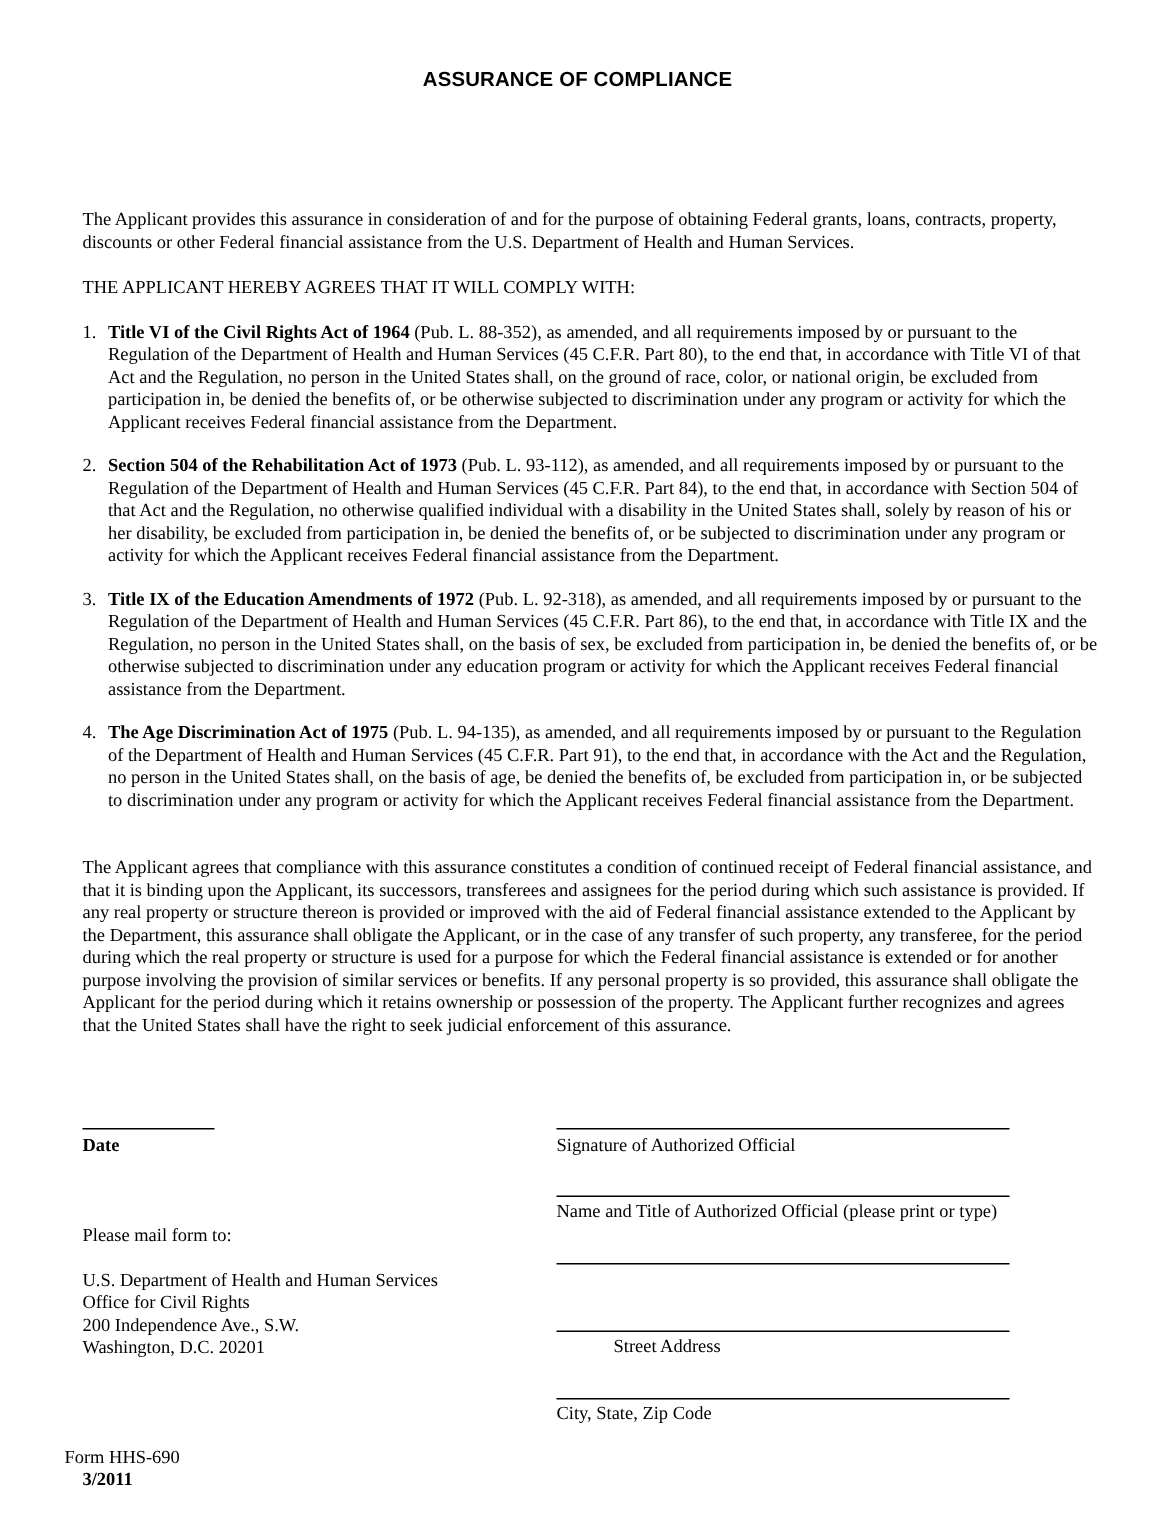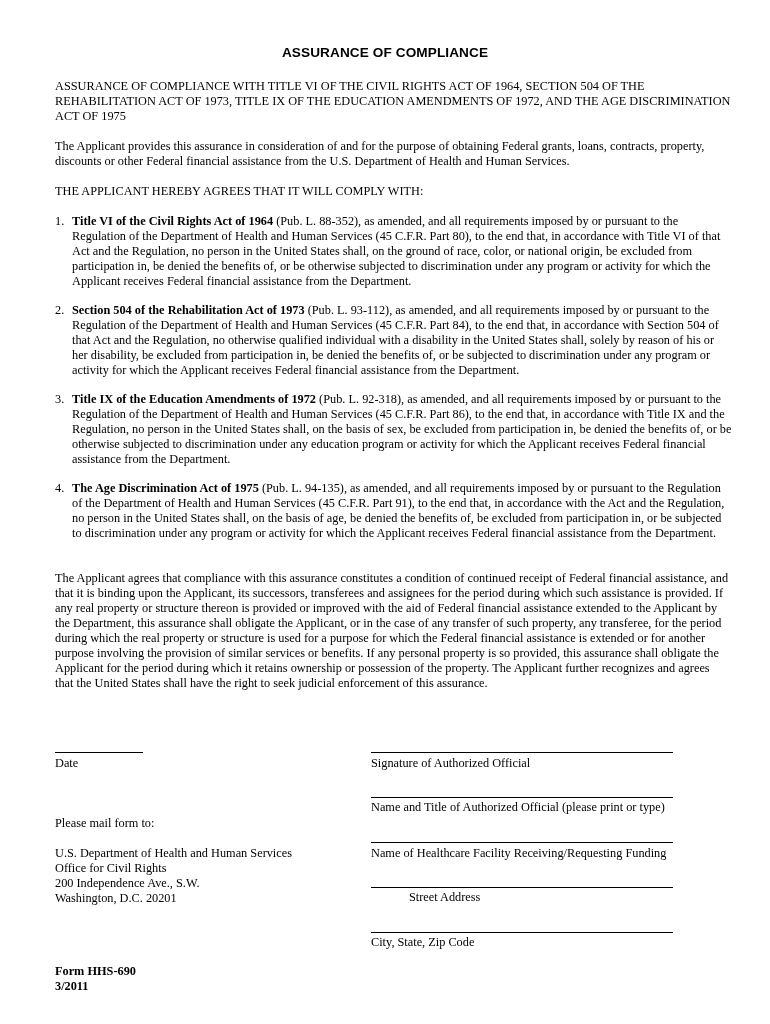--- a/index.html
+++ b/index.html
@@ -17,21 +17,20 @@
   .abs { position: absolute; white-space: nowrap; }
   .field { position: absolute; background: transparent; border: none; outline: none; padding: 0; margin: 0; height: 14px; font-family: "Liberation Serif", serif; font-size: 12px; }
 </style>
 </head>
 <body>
 
 <div class="page">
 
   <div class="title">ASSURANCE OF COMPLIANCE</div>
 
-  <p class="block serif" style="top:79px;">ASSURANCE OF COMPLIANCE WITH TITLE VI OF THE CIVIL RIGHTS ACT OF 1964, SECTION 504 OF THE REHABILITATION ACT OF 1973, TITLE IX OF THE EDUCATION AMENDMENTS OF 1972, AND THE AGE DISCRIMINATION ACT OF 1975</p>
 
   <p class="block serif" style="top:139px;">The Applicant provides this assurance in consideration of and for the purpose of obtaining Federal grants, loans, contracts, property, discounts or other Federal financial assistance from the U.S. Department of Health and Human Services.</p>
 
   <p class="block serif" style="top:184px;">THE APPLICANT HEREBY AGREES THAT IT WILL COMPLY WITH:</p>
 
   <div class="list-item serif" style="top:214px;">
     <span class="num">1.</span>
     <div class="body"><b>Title VI of the Civil Rights Act of 1964</b><span> (Pub. L. 88-352), as amended, and all requirements imposed by or pursuant to the Regulation of the Department of Health and Human Services (45 C.F.R. Part 80), to the end that, in accordance with Title VI of that Act and the Regulation, no person in the United States shall, on the ground of race, color, or national origin, be excluded from participation in, be denied the benefits of, or be otherwise subjected to discrimination under any program or activity for which the Applicant receives Federal financial assistance from the Department.</span></div>
   </div>
 
@@ -48,43 +47,42 @@
   <div class="list-item serif" style="top:481px;">
     <span class="num">4.</span>
     <div class="body"><b>The Age Discrimination Act of 1975</b><span> (Pub. L. 94-135), as amended, and all requirements imposed by or pursuant to the Regulation of the Department of Health and Human Services (45 C.F.R. Part 91), to the end that, in accordance with the Act and the Regulation, no person in the United States shall, on the basis of age, be denied the benefits of, be excluded from participation in, or be subjected to discrimination under any program or activity for which the Applicant receives Federal financial assistance from the Department.</span></div>
   </div>
 
   <p class="block serif" style="top:571px;">The Applicant agrees that compliance with this assurance constitutes a condition of continued receipt of Federal financial assistance, and that it is binding upon the Applicant, its successors, transferees and assignees for the period during which such assistance is provided. If any real property or structure thereon is provided or improved with the aid of Federal financial assistance extended to the Applicant by the Department, this assurance shall obligate the Applicant, or in the case of any transfer of such property, any transferee, for the period during which the real property or structure is used for a purpose for which the Federal financial assistance is extended or for another purpose involving the provision of similar services or benefits. If any personal property is so provided, this assurance shall obligate the Applicant for the period during which it retains ownership or possession of the property. The Applicant further recognizes and agrees that the United States shall have the right to seek judicial enforcement of this assurance.</p>
 
 
   <input class="field" style="left: 55px; top: 738px; width: 88px;" type="text" value="">
   <div class="sig-line" style="left:55px; top:752px; width:88px;"></div>
-  <div class="abs serif" style="left:55px; top:756px;">Date</div>
+  <div class="abs serif" style="left:55px; top:756px;font-weight:bold;">Date</div>
 
   <div class="abs serif" style="left:55px; top:816px;">Please mail form to:</div>
 
   <div class="abs serif" style="left:55px; top:846px;">U.S. Department of Health and Human Services</div>
   <div class="abs serif" style="left:55px; top:861px;">Office for Civil Rights</div>
   <div class="abs serif" style="left:55px; top:876px;">200 Independence Ave., S.W.</div>
   <div class="abs serif" style="left:55px; top:891px;">Washington, D.C. 20201</div>
 
-  <div class="abs serif" style="left:55px; top:964px;font-weight:bold;">Form HHS-690</div>
+  <div class="abs serif" style="left:43px; top:964px;">Form HHS-690</div>
   <div class="abs serif" style="left:55px; top:979px;font-weight:bold;">3/2011</div>
 
   <input class="field" style="left: 371px; top: 738px; width: 302px;" type="text" value="">
   <div class="sig-line" style="left:371px; top:752px; width:302px;"></div>
   <div class="abs serif" style="left:371px; top:756px;">Signature of Authorized Official</div>
 
   <input class="field" style="left: 371px; top: 783px; width: 302px;" type="text" value="">
   <div class="sig-line" style="left:371px; top:797px; width:302px;"></div>
   <div class="abs serif" style="left:371px; top:800px;">Name and Title of Authorized Official (please print or type)</div>
 
   <input class="field" style="left: 371px; top: 828px; width: 302px;" type="text" value="">
   <div class="sig-line" style="left:371px; top:842px; width:302px;"></div>
-  <div class="abs serif" style="left:371px; top:846px;">Name of Healthcare Facility Receiving/Requesting Funding</div>
 
   <input class="field" style="left: 371px; top: 873px; width: 302px;" type="text" value="">
   <div class="sig-line" style="left:371px; top:887px; width:302px;"></div>
   <div class="abs serif" style="left:371px; top:890px;margin-left:38px;">Street Address</div>
 
   <input class="field" style="left: 371px; top: 918px; width: 302px;" type="text" value="">
   <div class="sig-line" style="left:371px; top:932px; width:302px;"></div>
   <div class="abs serif" style="left:371px; top:935px;">City, State, Zip Code</div>
 
 </div>

